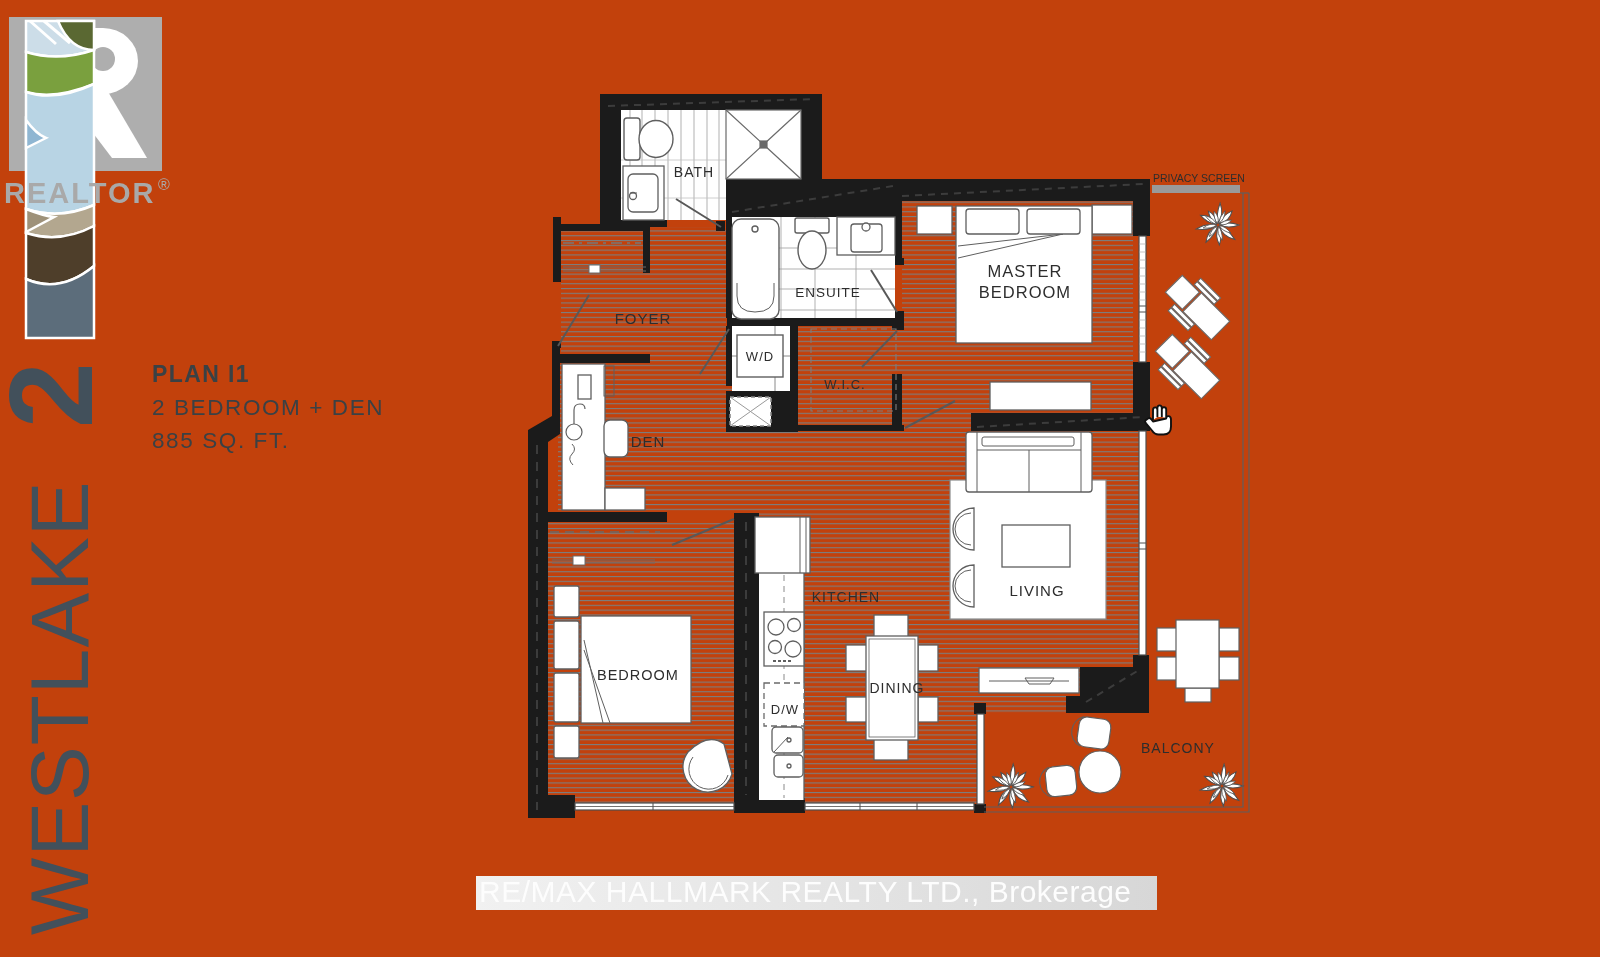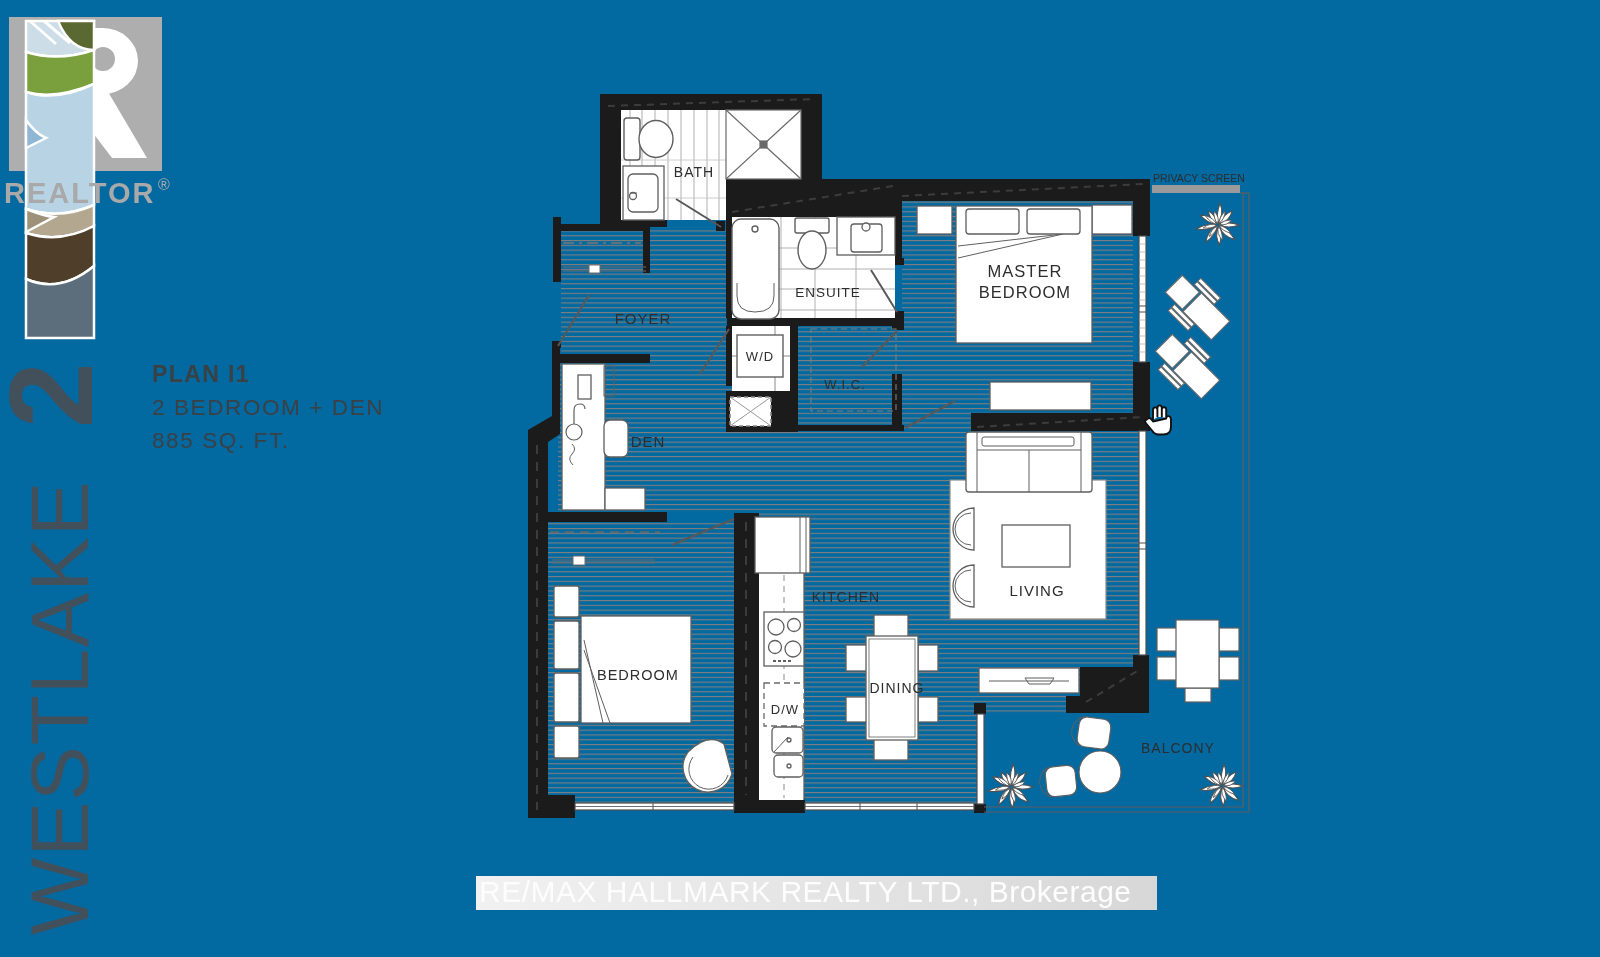--- a/index.html
+++ b/index.html
@@ -1,16 +1,16 @@
 <!DOCTYPE html>
 <html><head>
 <meta charset="utf-8">
 <style>
   html,body{margin:0;padding:0;background:#ffffff;}
-  #page{position:relative;width:1600px;height:957px;background:#0369a1;overflow:hidden;transform:translateZ(0);will-change:transform;
+  #page{position:relative;width:1600px;height:957px;background:#c2410c;overflow:hidden;transform:translateZ(0);will-change:transform;
         font-family:"Liberation Sans", sans-serif;}
   svg{position:absolute;left:0;top:0;}
   text{font-family:"Liberation Sans", sans-serif;-webkit-font-smoothing:antialiased;}
   *{-webkit-font-smoothing:antialiased;}
 </style>
 </head>
 <body>
 <div id="page">
 <svg width="1600" height="957" viewBox="0 0 1600 957">
 <defs>

